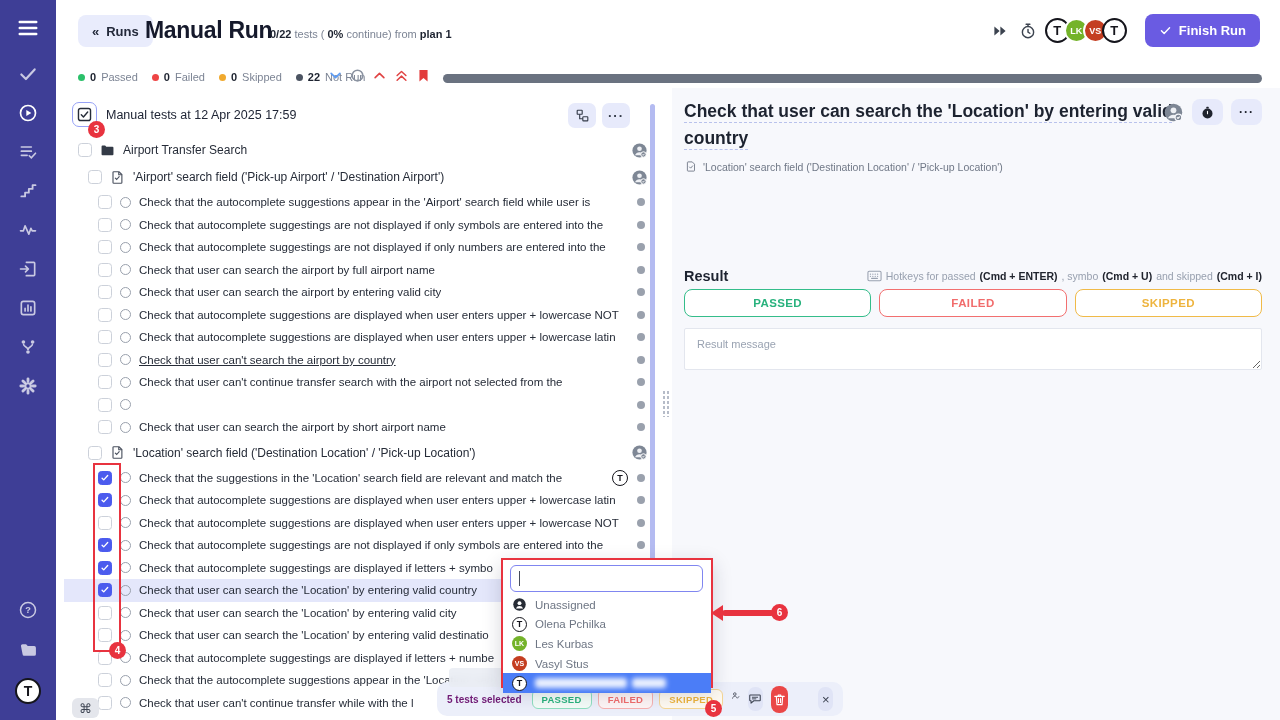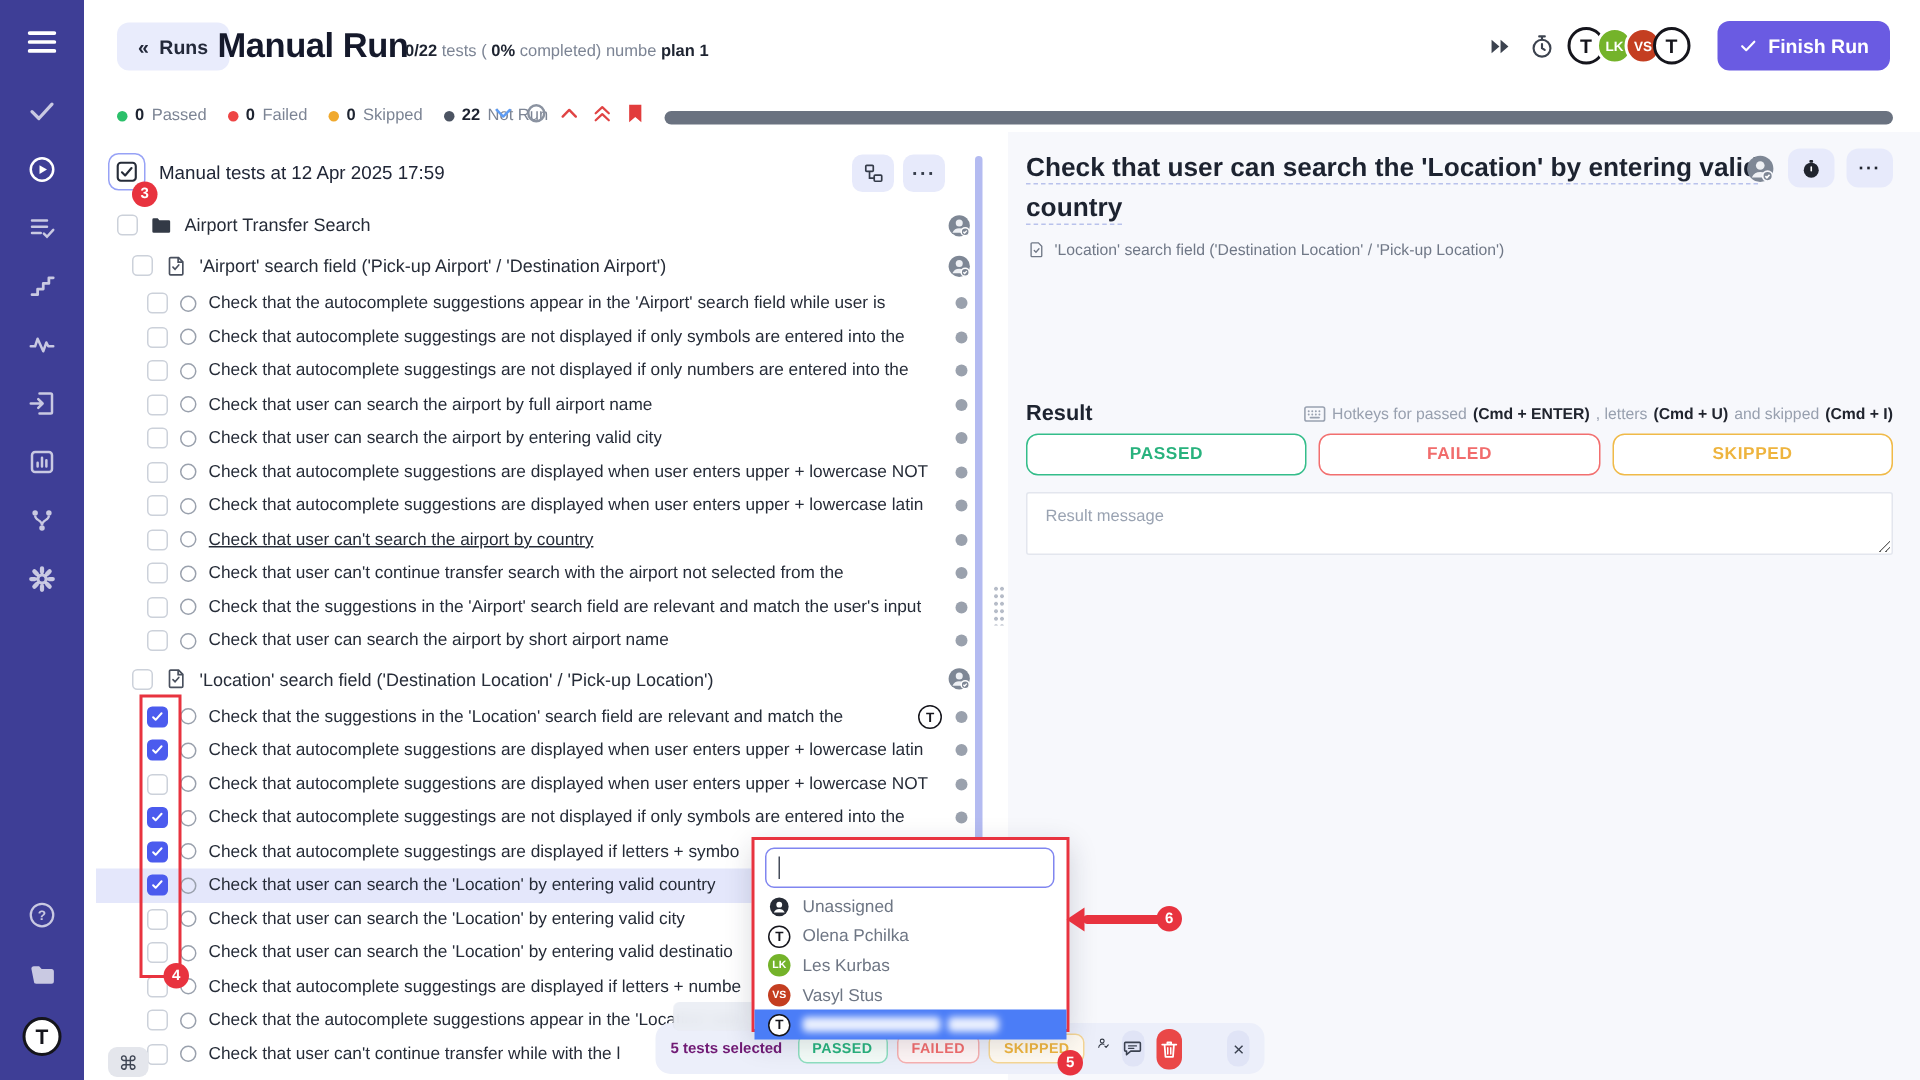--- a/index.html
+++ b/index.html
@@ -206,21 +206,21 @@
 <header class="topbar">
   <button class="back-btn" style="border:none;font-family:inherit">
     <span>«</span>
     <span>Runs</span>
   </button>
   <h1 class="run-title">Manual Run</h1>
   <div class="run-sub">
     <b>0/22</b>
     <span>tests (</span>
     <b>0%</b>
-    <span>completed) numbe</span>
+    <span>continue) from</span>
     <b>plan 1</b>
   </div>
   <div class="hdr-right">
     <span class="hicon">
         <svg viewBox="0 0 24 24">
           <path d="M4.5 6v12l7-6zM12.5 6v12l7-6z" fill="currentColor"></path>
         </svg>
       </span>
     <span class="hicon">
         <svg viewBox="0 0 24 24">
@@ -405,21 +405,20 @@
       </div>
       <div class="trow test-row" style="top: 275px; height: 22.5px; padding-left: 34px;">
         <span class="cb"></span>
         <span class="ring"></span>
         <span class="tlabel">Check that user can't continue transfer search with the airport not selected from the</span>
         <span class="dot"></span>
       </div>
       <div class="trow test-row" style="top: 297.5px; height: 22.5px; padding-left: 34px;">
         <span class="cb"></span>
         <span class="ring"></span>
-        <span class="tlabel">Check that the suggestions in the 'Airport' search field are relevant and match the user's input</span>
         <span class="dot"></span>
       </div>
       <div class="trow test-row" style="top: 320px; height: 22.5px; padding-left: 34px;">
         <span class="cb"></span>
         <span class="ring"></span>
         <span class="tlabel">Check that user can search the airport by short airport name</span>
         <span class="dot"></span>
       </div>
       <div class="trow doc-row" style="top: 342.5px; height: 28px; padding-left: 24px;">
         <span class="cb"></span>
@@ -564,21 +563,21 @@
   </div>
   <div class="d-result-row">
     <span class="d-result">Result</span>
     <span class="d-hotkeys">
       <svg viewBox="0 0 24 18">
           <rect x="1.5" y="1.5" width="21" height="15" rx="2" stroke="#99a1b0" stroke-width="1.7" fill="none"></rect>
           <path d="M5.5 6h.1M9.3 6h.1M13.1 6h.1M16.9 6h.1M5.5 9.5h.1M9.3 9.5h.1M13.1 9.5h.1M16.9 9.5h.1M7.5 12.8h9" stroke="#99a1b0" stroke-width="2" stroke-linecap="round"></path>
         </svg>
       <span>Hotkeys for passed</span>
       <b>(Cmd + ENTER)</b>
-      <span>, letters</span>
+      <span>, symbo</span>
       <b>(Cmd + U)</b>
       <span>and skipped</span>
       <b>(Cmd + I)</b>
     </span>
   </div>
   <div class="d-btns" id="verdict-btns">
       <button class="vbtn" style="color: rgb(40, 178, 125); border: 1.5px solid rgb(52, 189, 138);">PASSED</button>
       <button class="vbtn" style="color: rgb(241, 108, 108); border: 1.5px solid rgb(242, 111, 111);">FAILED</button>
       <button class="vbtn" style="color: rgb(238, 180, 62); border: 1.5px solid rgb(240, 186, 72);">SKIPPED</button>
     </div>

